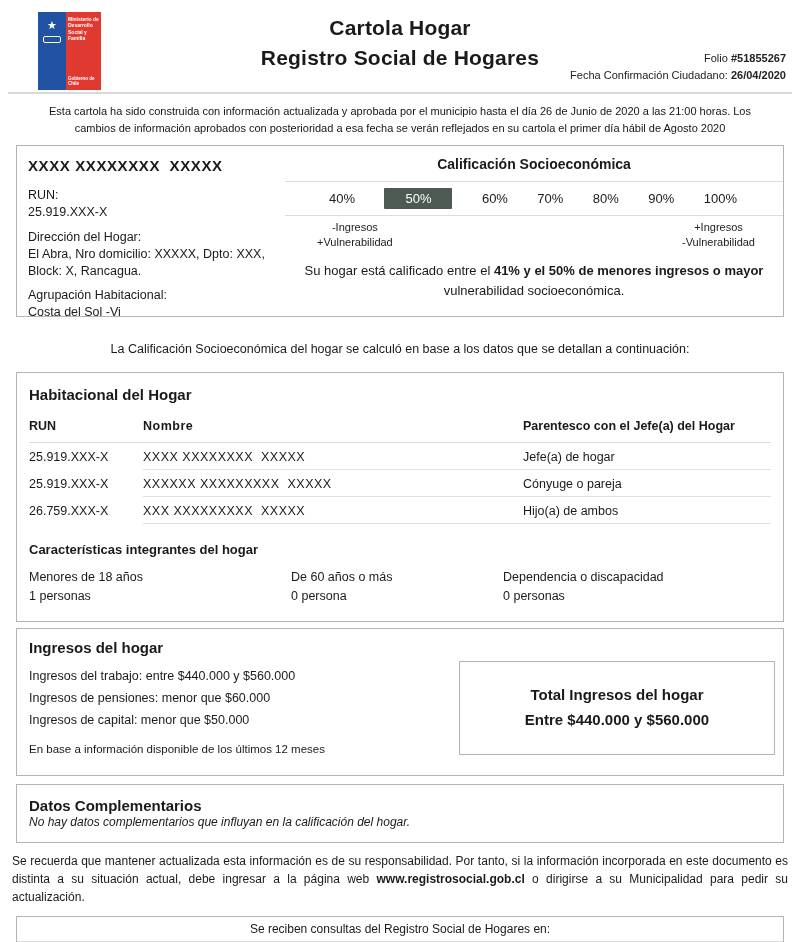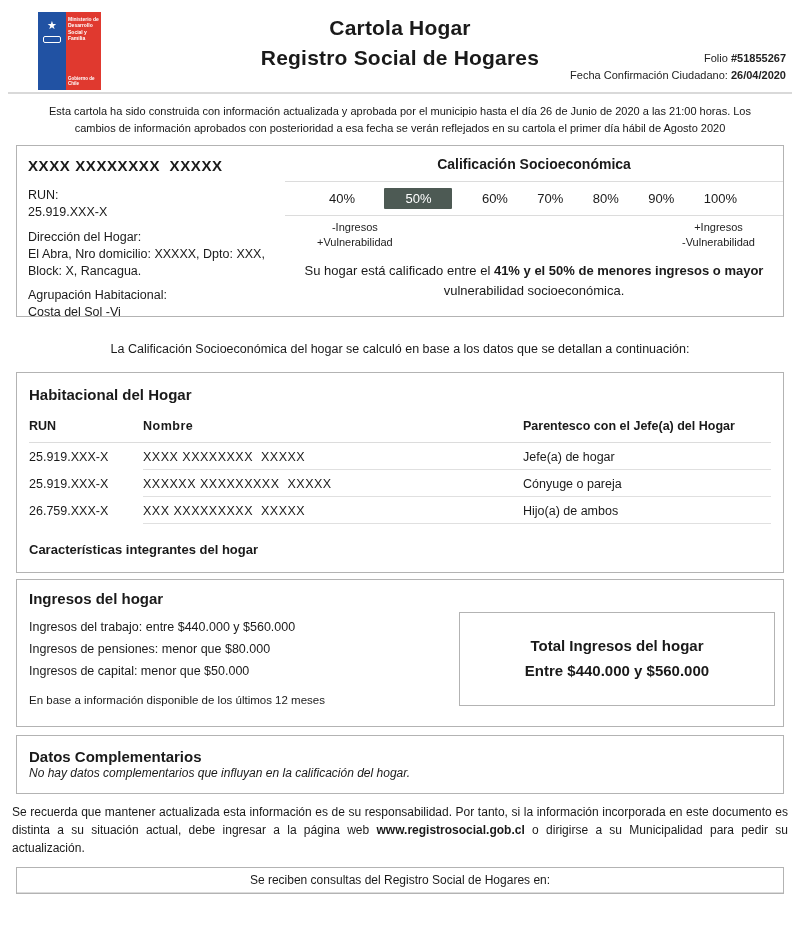--- a/index.html
+++ b/index.html
@@ -183,27 +183,41 @@
         <div class="col-nombre">XXXXXX XXXXXXXXX  XXXXX</div>
         <div class="col-par">Cónyuge o pareja</div>
       </div>
       <div class="m-row m-data">
         <div class="col-run">26.759.XXX-X</div>
         <div class="col-nombre">XXX XXXXXXXXX  XXXXX</div>
         <div class="col-par">Hijo(a) de ambos</div>
       </div>
     </div>
     <div class="char-title">Características integrantes del hogar</div>
+    <div class="char-row">
+      <div class="char-col1">
+        <div>Menores de 18 años</div>
+        <div>1 personas</div>
+      </div>
+      <div class="char-col2">
+        <div>De 60 años o más</div>
+        <div>0 persona</div>
+      </div>
+      <div class="char-col3">
+        <div>Dependencia o discapacidad</div>
+        <div>0 personas</div>
+      </div>
+    </div>
   </div>
 
   <div class="ingresos-box">
     <div class="section-title">Ingresos del hogar</div>
     <div class="ingresos-list">
       <div>Ingresos del trabajo: entre $440.000 y $560.000</div>
-      <div>Ingresos de pensiones: menor que $80.000</div>
+      <div>Ingresos de pensiones: menor que $60.000</div>
       <div>Ingresos de capital: menor que $50.000</div>
     </div>
     <div class="ingresos-note">En base a información disponible de los últimos 12 meses</div>
     <div class="total-box">
       <div class="total-title">Total Ingresos del hogar</div>
       <div class="total-value">Entre $440.000 y $560.000</div>
     </div>
   </div>
 
   <div class="datos-box">

